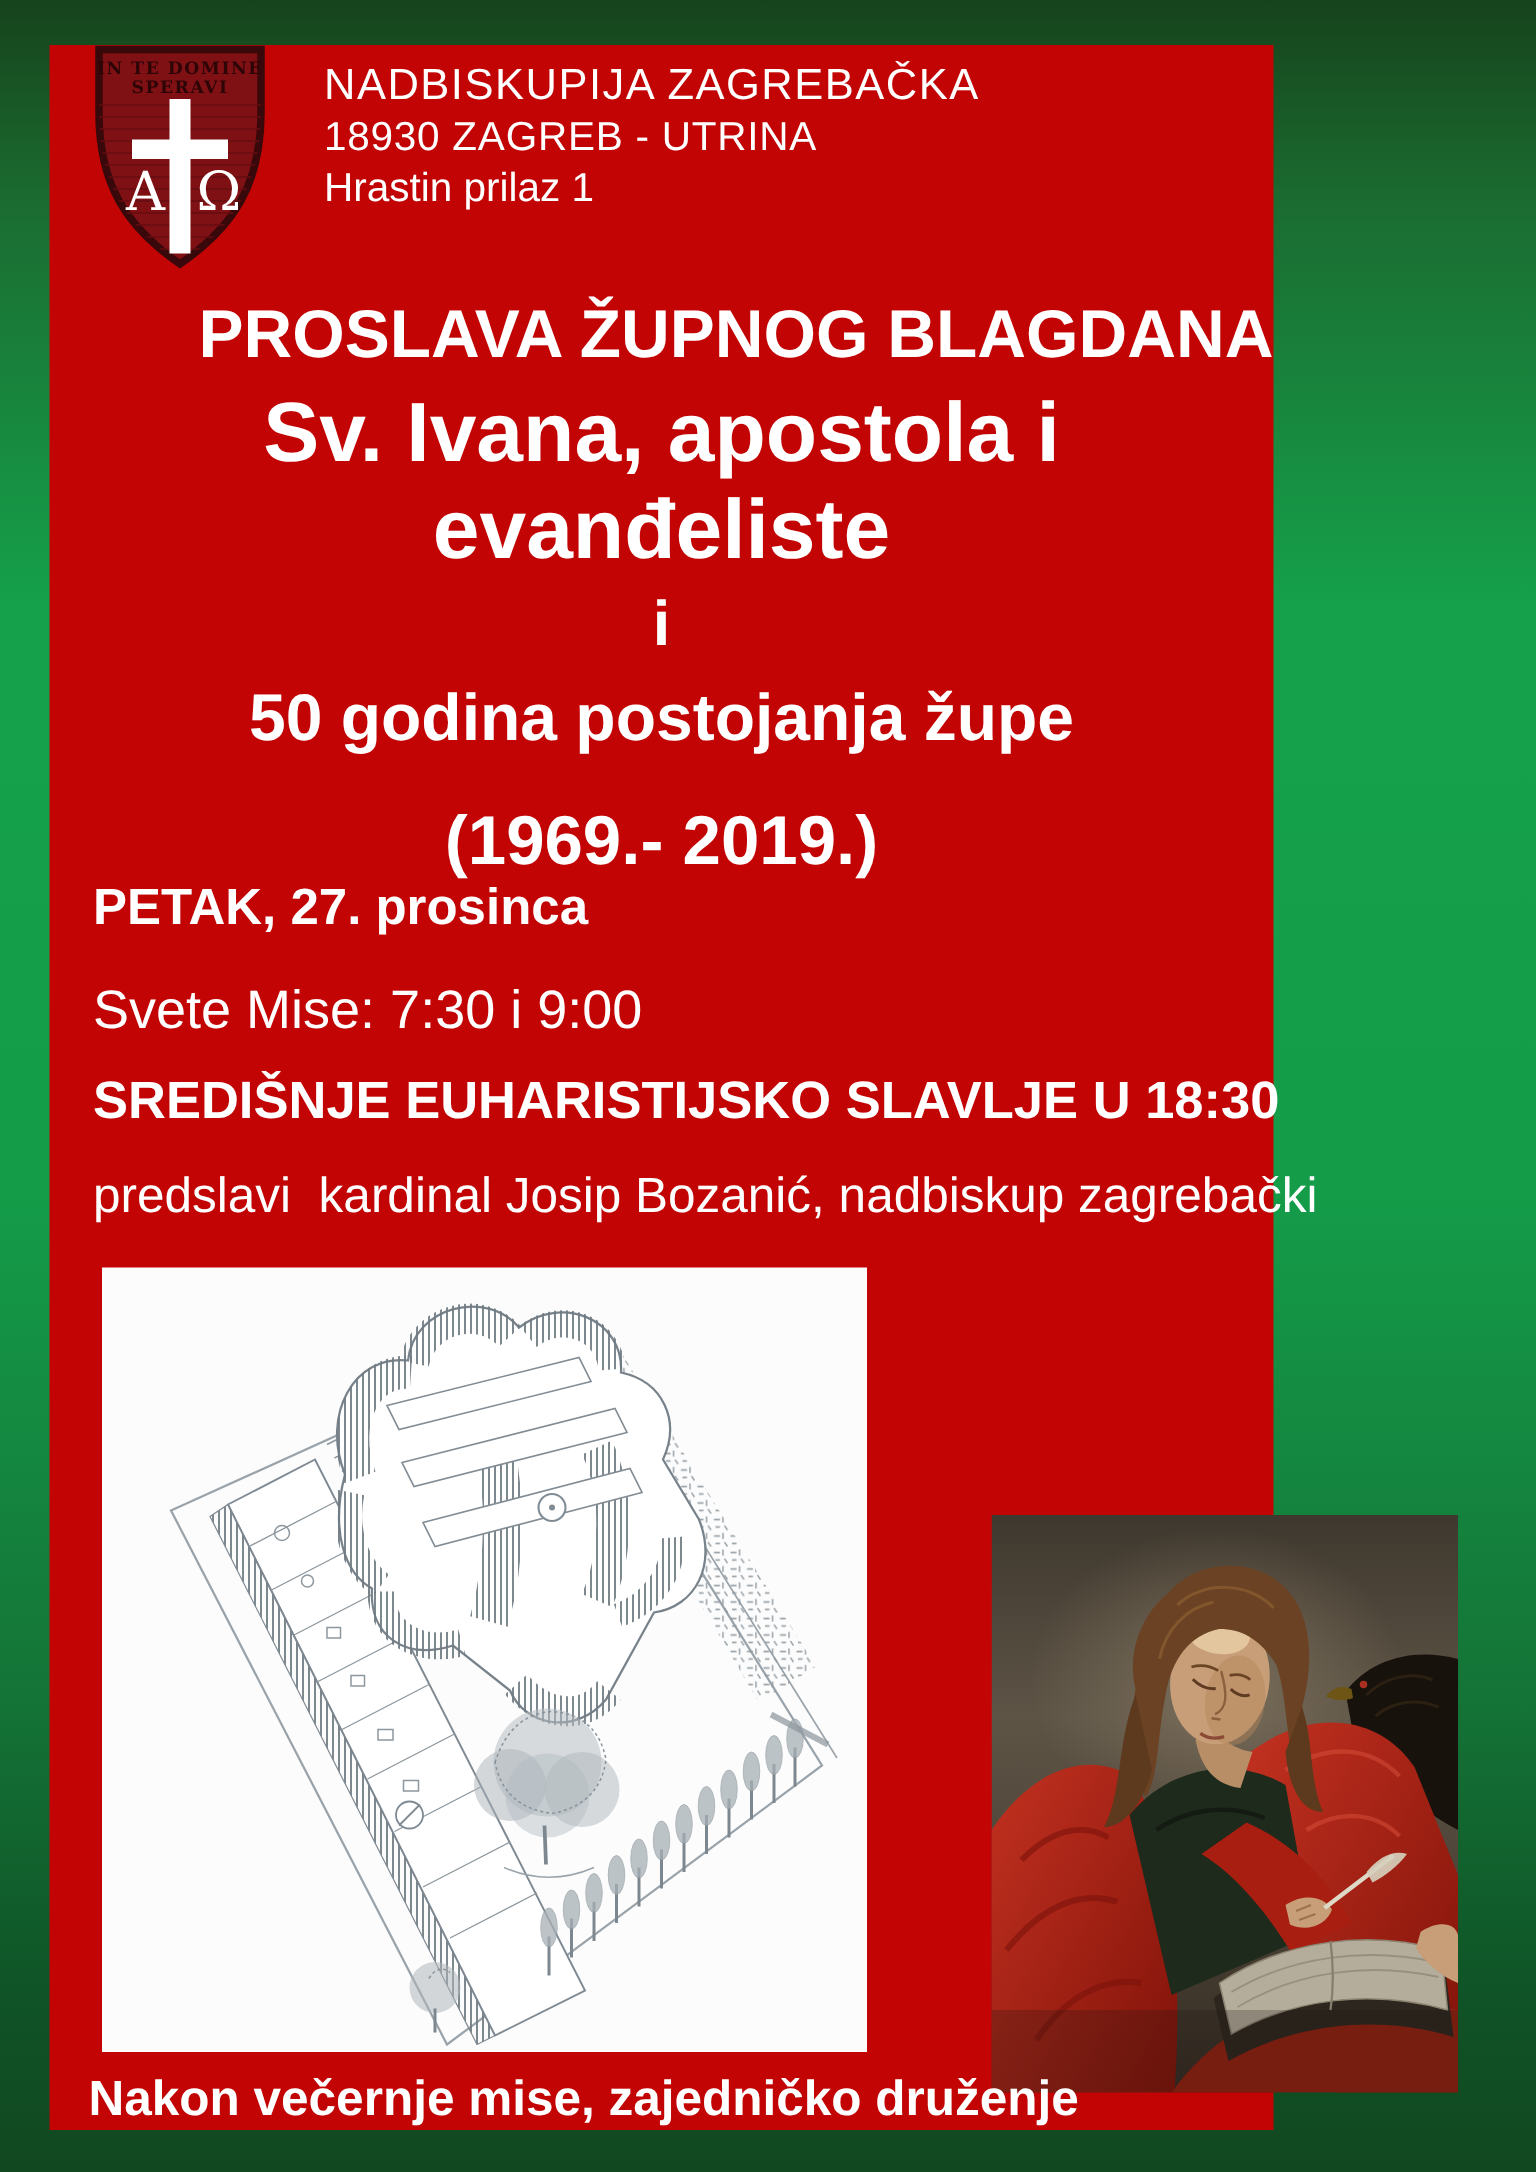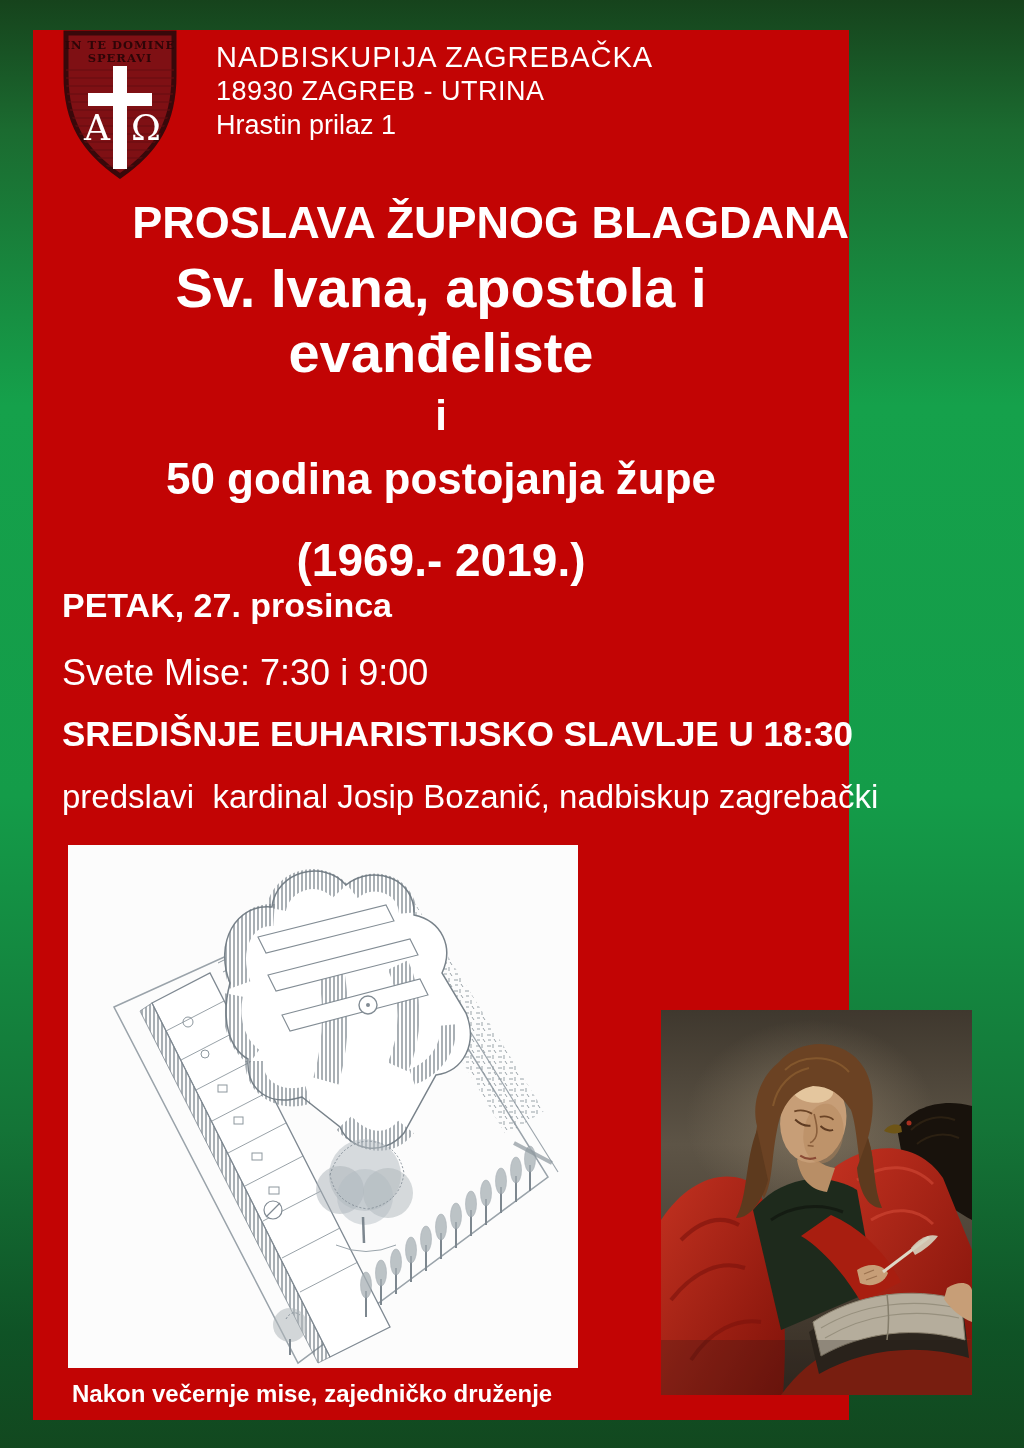--- a/index.html
+++ b/index.html
@@ -24,21 +24,21 @@
   .t3{font-size:42px;line-height:62px;}
   .t4{font-size:44px;line-height:64px;}
   .t5{font-size:46px;line-height:66px;margin-top:16px;}
   .detail{position:absolute;left:29px;white-space:pre;}
   .d1{top:556px;font-size:34px;font-weight:700;}
   .d2{top:622px;font-size:36px;font-weight:400;}
   .d3{top:684px;font-size:35px;font-weight:700;}
   .d4{top:748px;font-size:33px;font-weight:400;}
   .drawing-box{position:absolute;left:35px;top:815px;width:510px;height:523px;background:#fcfcfc;}
   .painting-box{position:absolute;left:628px;top:980px;width:311px;height:385px;}
-  .footer-note{position:absolute;left:39px;top:1350px;font-size:24px;font-weight:700;}
+  .footer-note{position:absolute;left:26px;top:1350px;font-size:33px;font-weight:700;}
   svg{display:block;}
 </style>
 </head>
 <body>
 
 <div class="poster">
   <div class="red-panel">
 
     <svg class="crest" viewBox="0 0 122 150">
       <defs>

